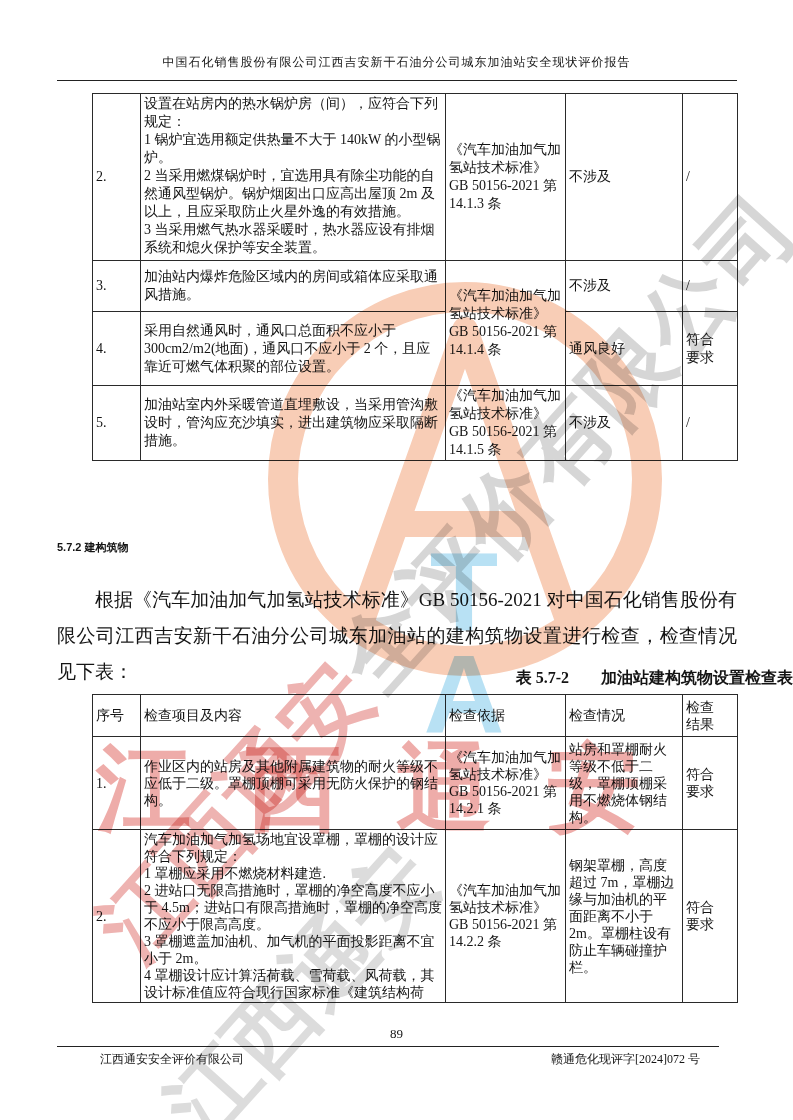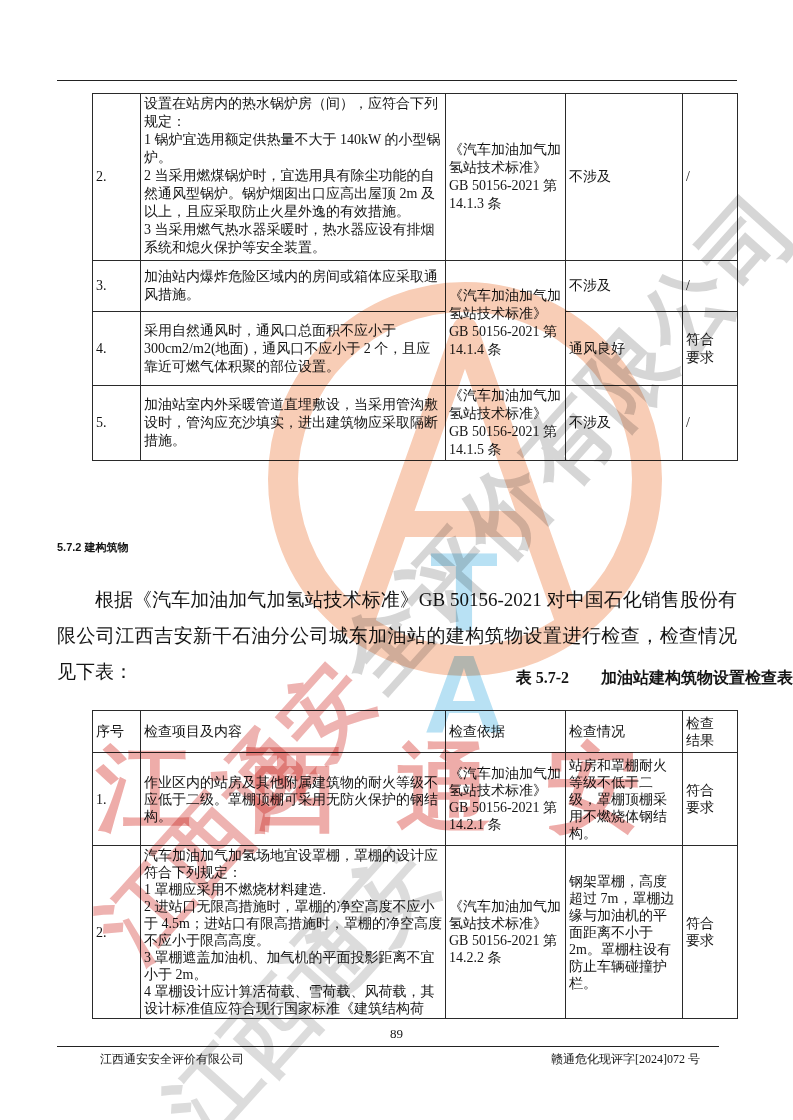--- a/index.html
+++ b/index.html
@@ -19,21 +19,21 @@
   .footer{
     position:absolute;top:1051px;left:100px;width:600px;display:flex;
     justify-content:space-between;font-size:12px;z-index:2;gap:27px;
   }
   
   table.checks{
     border-collapse:collapse;table-layout:fixed;width:645px;
     position:absolute;left:92px;z-index:2;background:transparent;
   }
   #table1{top:93px;}
-  #table2{top:710px;border-radius:29px;}
+  #table2{top:694px;border-radius:29px;}
   table.checks td, table.checks th{
     border:1px solid #2a2a2a;font-size:14px;font-weight:normal;
     text-align:left;vertical-align:middle;padding:1px 3px;
     overflow:hidden;white-space:pre-line;box-sizing:border-box;
   }
   #table1 td{line-height:18px;}
   #table2 td, #table2 th{line-height:17px;}
   .va-top{vertical-align:top !important;}
   
   .para{
@@ -85,20 +85,21 @@
   <div class="wm wm-diag2">江西通安</div>
 
   <svg class="wm wm-stamp-circle" width="415" height="415" viewBox="0 0 415 415">
     <circle cx="207" cy="207" r="182" fill="none" stroke="#f2a379" stroke-width="30"></circle>
     <path d="M207 58 L104 348 M207 58 L310 348 M140 252 L274 252" fill="none" stroke="#f2a379" stroke-width="26" stroke-linecap="round"></path>
   </svg>
 
   <div class="wm wm-blue">TA</div>
   <div class="wm wm-hred">江西通安</div>
 
+  <div class="header-title">中国石化销售股份有限公司江西吉安新干石油分公司城东加油站安全现状评价报告</div>
   <div class="header-rule"></div>
 
   <table class="checks" id="table1">
     <colgroup>
         <col style="width:48px">
         <col style="width:305px">
         <col style="width:120px">
         <col style="width:117px">
         <col style="width:55px">
       </colgroup>

